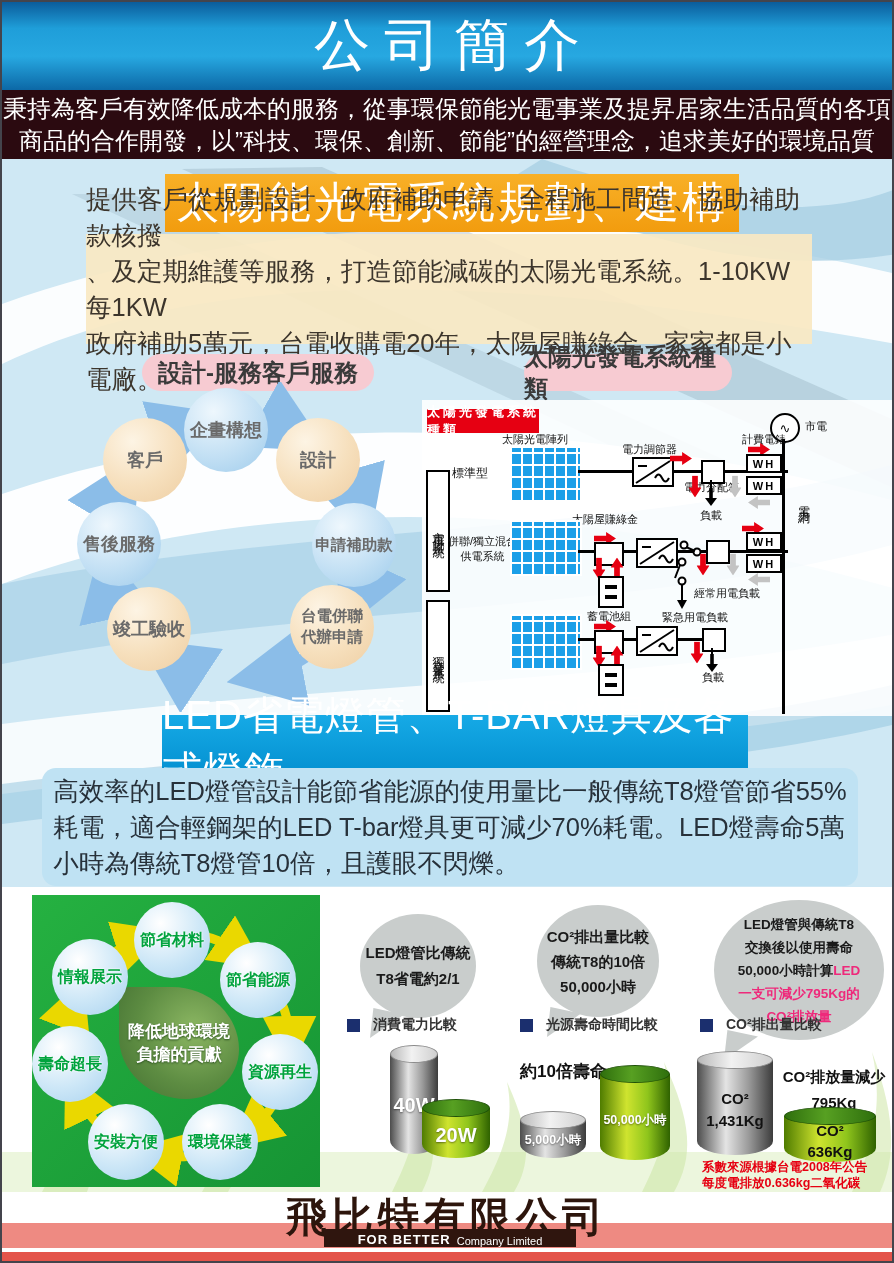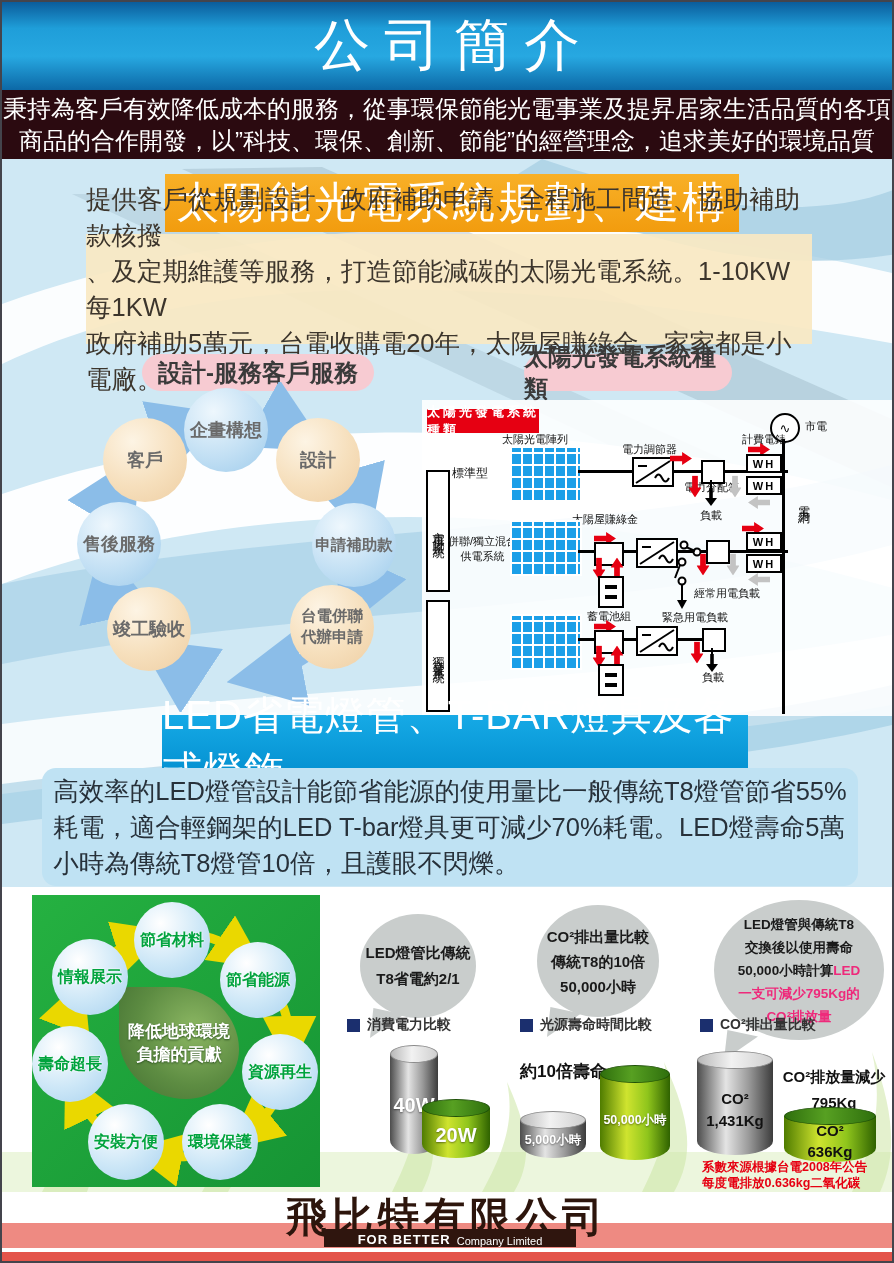--- a/index.html
+++ b/index.html
@@ -66,21 +66,21 @@
   .leaf{left:117px;top:985px;width:120px;height:112px;border-radius:8% 58% 46% 58%;
         background:radial-gradient(circle at 62% 38%,#8cb763 0%,#5d8c42 55%,#426f31 100%);
         display:flex;align-items:center;justify-content:center;color:#fff;font-weight:bold;font-size:17px;
         text-align:center;text-shadow:0 1px 2px #2c5220;}
   
   .bubble{background:#c9cdcc;border-radius:50%;display:flex;flex-direction:column;align-items:center;
           justify-content:center;color:#1a1a1a;font-weight:bold;text-align:center;}
   .bubble:after{content:"";position:absolute;left:10px;bottom:-20px;width:34px;height:30px;background:#c9cdcc;
                 clip-path:polygon(10% 0,100% 22%,0 100%);}
   .pink{color:#ee2a7b;}
-  .legend{display:flex;align-items:center;gap:7px;font-size:14px;font-weight:bold;color:#333;}
+  .legend{display:flex;align-items:center;gap:13px;font-size:14px;font-weight:bold;color:#333;}
   .legend .sqr{width:13px;height:13px;background:#1b2f6e;}
   
   .cylg .body{position:absolute;left:0;right:0;top:0;bottom:0;border-radius:0 0 50% 50% / 0 0 14px 14px;
         background:linear-gradient(90deg,#4c4c4c 0%,#e4e4e4 38%,#9a9a9a 68%,#3c3c3c 100%);}
   .cylg .top{position:absolute;left:0;right:0;top:-9px;height:18px;border-radius:50%;
         background:linear-gradient(90deg,#b9b9b9,#f2f2f2 45%,#cfcfcf);border:1px solid #8c8c8c;box-sizing:border-box;}
   .cylv .body{position:absolute;left:0;right:0;top:0;bottom:0;border-radius:0 0 50% 50% / 0 0 14px 14px;
         background:linear-gradient(90deg,#4f7c00 0%,#cfe42f 38%,#8fc51c 68%,#2f6200 100%);}
   .cylv .top{position:absolute;left:0;right:0;top:-9px;height:18px;border-radius:50%;
         background:linear-gradient(90deg,#2f6f0d,#57a022 45%,#2f6f0d);border:1px solid #1f5208;box-sizing:border-box;}

